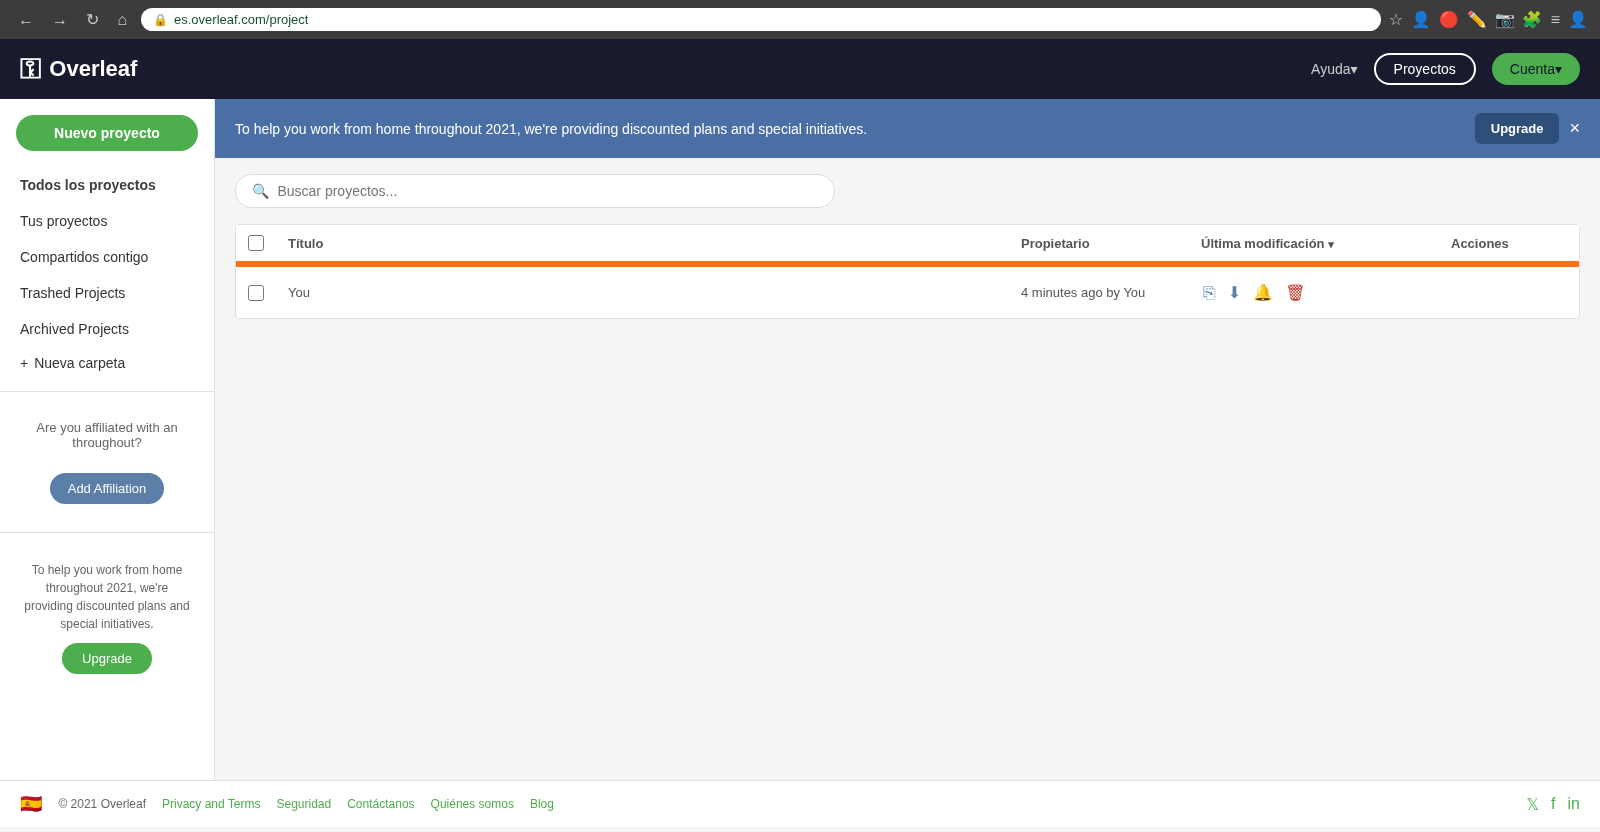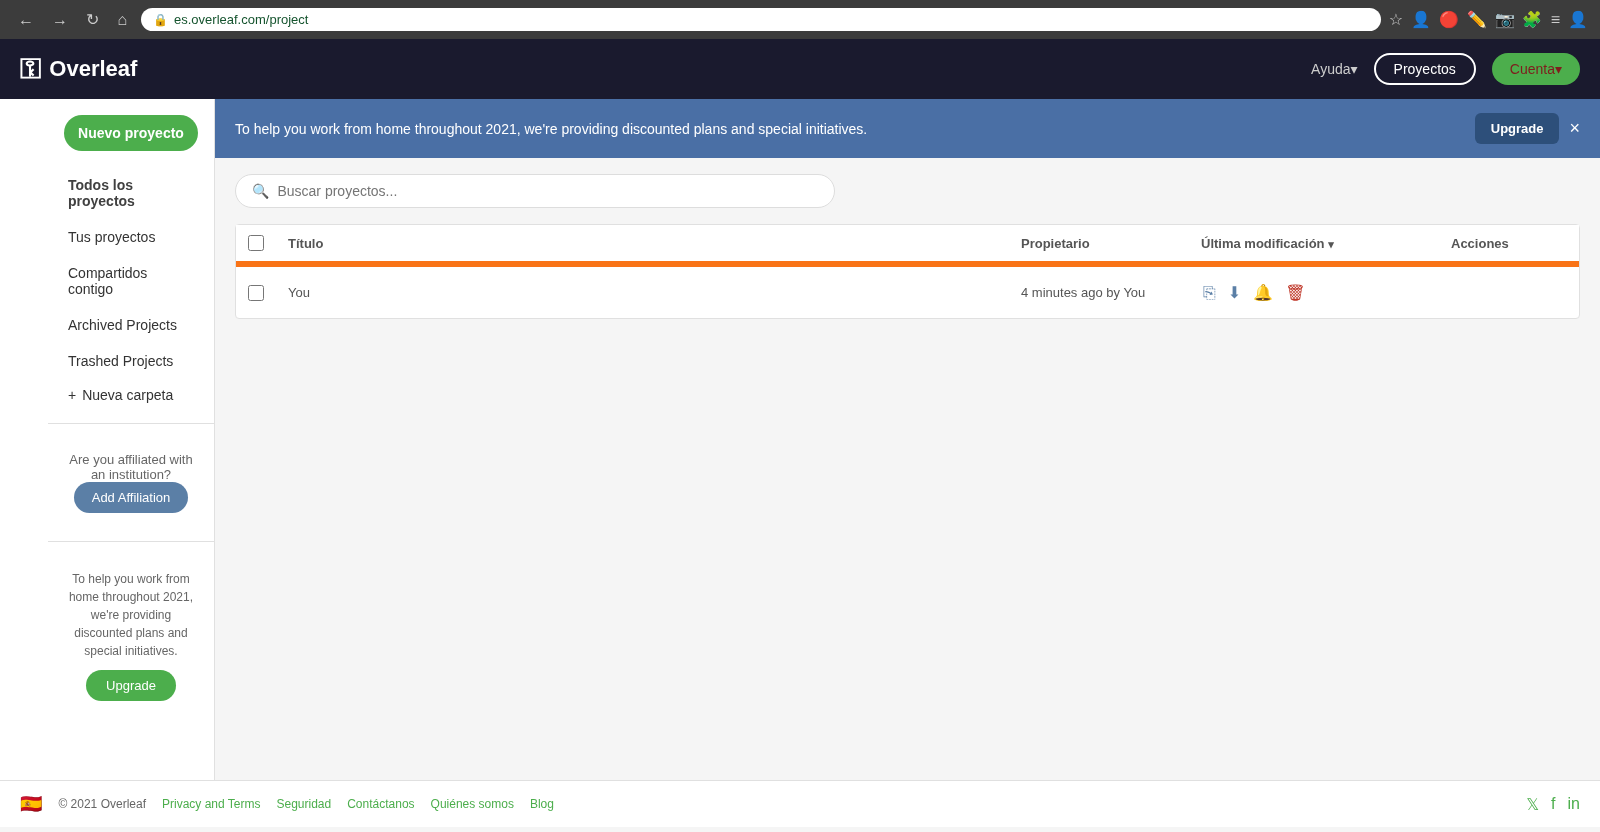--- a/index.html
+++ b/index.html
@@ -18,36 +18,36 @@
     
     .app { display: flex; flex-direction: column; height: calc(100vh - 44px); }
 
     
     .top-nav { background: #1a1a2e; display: flex; align-items: center; padding: 0 20px; height: 60px; flex-shrink: 0; }
     .logo { display: flex; align-items: center; gap: 8px; color: #fff; font-size: 22px; font-weight: bold; margin-right: auto; }
     .logo-icon { font-size: 28px; color: #fff; }
     .nav-links { display: flex; align-items: center; gap: 16px; }
     .nav-link { color: #ccc; text-decoration: none; font-size: 14px; cursor: pointer; }
     .nav-projects-btn { border: 2px solid #fff; border-radius: 20px; padding: 6px 18px; color: #fff; background: none; cursor: pointer; font-size: 14px; }
-    .nav-cuenta-btn { background: #4cae4c; border: none; border-radius: 20px; padding: 8px 18px; color: #7f1d1d; cursor: pointer; font-size: 14px; }
+    .nav-cuenta-btn { background: #4cae4c; border: none; border-radius: 20px; padding: 8px 18px; color: #0f172a; cursor: pointer; font-size: 14px; }
 
     
     .main-area { display: flex; flex: 1; overflow: hidden; }
 
     
-    .sidebar { width: 215px; background: #fff; border-right: 1px solid #e0e0e0; display: flex; flex-direction: column; overflow-y: auto; flex-shrink: 0; padding-left: 48px; }
+    .sidebar { width: 215px; background: #fff; border-right: 1px solid #e0e0e0; display: flex; flex-direction: column; overflow-y: auto; flex-shrink: 0; }
     .sidebar-inner { padding: 16px 0; flex: 1; }
     .new-project-btn { margin: 0 16px 16px; background: #4cae4c; color: #fff; border: none; border-radius: 20px; padding: 10px; width: calc(100% - 32px); font-size: 14px; font-weight: bold; cursor: pointer; }
     .sidebar-nav-item { padding: 10px 20px; cursor: pointer; color: #333; font-size: 14px; display: block; text-decoration: none; }
     .sidebar-nav-item.active { font-weight: bold; color: #404040; }
     .sidebar-section-label { padding: 10px 20px 6px; color: #999; font-size: 12px; font-weight: bold; text-transform: uppercase; letter-spacing: 0.5px; }
     .sidebar-new-folder { padding: 8px 20px; display: flex; align-items: center; gap: 6px; cursor: pointer; color: #333; font-size: 14px; }
     .sidebar-divider { border: none; border-top: 1px solid #e0e0e0; margin: 12px 0; }
     .sidebar-affiliation { padding: 16px 20px; text-align: center; color: #666; font-size: 13px; }
-    .add-affiliation-btn { margin-top: 0; background: #5b7fa6; color: #fff; border: none; border-radius: 20px; padding: 8px 18px; cursor: pointer; font-size: 13px; display: inline-block; }
+    .add-affiliation-btn { margin-top: 23px; background: #5b7fa6; color: #fff; border: none; border-radius: 20px; padding: 8px 18px; cursor: pointer; font-size: 13px; display: inline-block; }
     .sidebar-promo { padding: 16px 20px; text-align: center; color: #666; font-size: 12px; line-height: 1.5; }
     .sidebar-upgrade-btn { margin-top: 10px; background: #4cae4c; color: #fff; border: none; border-radius: 20px; padding: 8px 20px; cursor: pointer; font-size: 13px; }
 
     
     .content { flex: 1; overflow-y: auto; padding: 0; background: #f5f5f5; position: relative; }
 
     
     .banner { background: #4a6fa5; color: #fff; padding: 14px 20px; display: flex; align-items: center; justify-content: space-between; margin-bottom: 16px; }
     .banner-text { font-size: 14px; font-weight: 500; }
     .banner-actions { display: flex; align-items: center; gap: 10px; }
@@ -128,32 +128,32 @@
 
   <div class="main-area">
 
     <div class="sidebar">
       <div class="sidebar-inner">
         <button class="new-project-btn">Nuevo proyecto</button>
 
         <a class="sidebar-nav-item active">Todos los proyectos</a>
         <a class="sidebar-nav-item">Tus proyectos</a>
         <a class="sidebar-nav-item">Compartidos contigo</a>
+        <a class="sidebar-nav-item">Trashed Projects</a>
         <a class="sidebar-nav-item">Archived Projects</a>
-        <a class="sidebar-nav-item">Trashed Projects</a>
 
         <div class="sidebar-new-folder">
           <span>+</span>
           <span>Nueva carpeta</span>
         </div>
 
         <hr class="sidebar-divider">
 
         <div class="sidebar-affiliation">
-          <div>Are you affiliated with an institution?</div>
+          <div>Are you affiliated with an throughout?</div>
           <button class="add-affiliation-btn">Add Affiliation</button>
         </div>
 
         <hr class="sidebar-divider">
 
         <div class="sidebar-promo">
           <div>To help you work from home throughout 2021, we're providing discounted plans and special initiatives.</div>
           <button class="sidebar-upgrade-btn">Upgrade</button>
         </div>
       </div>

